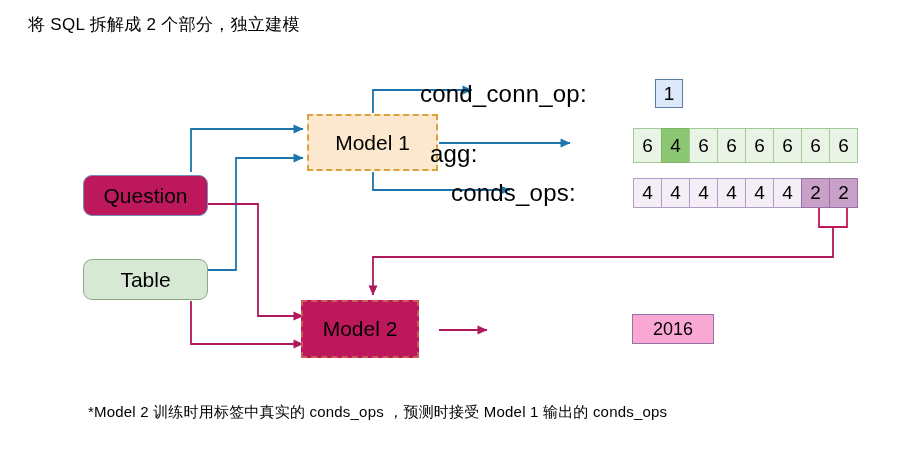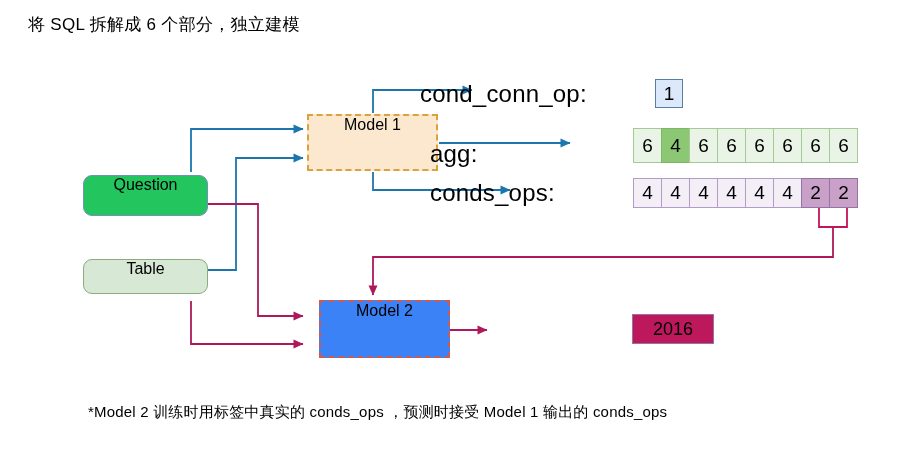--- a/index.html
+++ b/index.html
@@ -4,46 +4,46 @@
 <style>
   html,body{margin:0;padding:0;background:#ffffff;}
   #canvas{
     position:relative;width:916px;height:451px;background:#ffffff;overflow:hidden;
     font-family:"Liberation Sans","DejaVu Sans",sans-serif;color:#000;
   }
   #wires{position:absolute;left:0;top:0;width:916px;height:451px;}
   .title{position:absolute;left:28px;top:13px;font-size:17px;font-weight:500;letter-spacing:.3px;}
   .footnote{position:absolute;left:88px;top:403px;font-size:15px;font-weight:400;letter-spacing:.2px;}
   .node{
-    position:absolute;display:flex;align-items:flex-start;justify-content:center;
-    font-size:16px;box-sizing:border-box;
+    position:absolute;display:flex;align-items:center;justify-content:center;
+    font-size:21px;box-sizing:border-box;
   }
-  .node-question{left:83px;top:175px;width:125px;height:41px;background:#22c55e;border:1px solid #7290b8;border-radius:9px;}
-  .node-table{left:83px;top:259px;width:125px;height:35px;background:#d7e9d5;border:1px solid #8aac80;border-radius:9px;}
+  .node-question{left:83px;top:175px;width:125px;height:41px;background:#be185d;border:1px solid #7290b8;border-radius:9px;}
+  .node-table{left:83px;top:259px;width:125px;height:41px;background:#d7e9d5;border:1px solid #8aac80;border-radius:9px;}
   .node-model1{left:307px;top:114px;width:131px;height:57px;background:#fce8ce;border:2px dashed #d9a23c;}
-  .node-model2{left:319px;top:300px;width:131px;height:58px;background:#3b82f6;border:2px dashed #ca5c58;}
+  .node-model2{left:301px;top:300px;width:118px;height:58px;background:#be185d;border:2px dashed #ca5c58;}
   .rowlabel{position:absolute;font-size:24px;letter-spacing:.2px;}
   .lbl-ccop{left:420px;top:80px;width:231px;}
   .lbl-agg{left:430px;top:140px;width:200px;}
-  .lbl-ops{left:430px;top:179px;width:199px;}
+  .lbl-ops{left:451px;top:179px;width:199px;}
   .lbl-vals{left:400px;top:319px;width:213px;}
   .cells{position:absolute;display:flex;}
   .cell{
     box-sizing:border-box;border:1px solid;display:flex;align-items:center;justify-content:center;
     font-size:19px;
   }
   .cell + .cell{margin-left:-1px;}
   .cells-agg{left:633px;top:128px;}
   .cells-agg .cell{width:29px;height:35px;background:#eaf4e6;border-color:#a3c996;}
   .cells-agg .cell.hl{background:#8cc873;border-color:#7fb564;}
   .cells-ops{left:633px;top:178px;}
   .cells-ops .cell{width:29px;height:30px;background:#f4eef7;border-color:#b29bc7;}
   .cells-ops .cell.hl{background:#c9a0c8;border-color:#9673a6;}
   .cells-vals{left:632px;top:314px;}
-  .cells-vals .cell{height:30px;padding:0 16px;background:#be185d;border-color:#9673a6;font-size:18px;}
+  .cells-vals .cell{height:30px;padding:0 16px;background:#f9a8d4;border-color:#9673a6;font-size:18px;}
   .cells-vals .cell:first-child{padding:0 20px;}
   .cells-ccop{left:655px;top:79px;}
   .cells-ccop .cell{width:28px;height:29px;background:#dbe9fa;border-color:#5a7da3;}
 </style>
 </head>
 <body>
 
 <div id="canvas">
 
   <svg id="wires" viewBox="0 0 916 451" xmlns="http://www.w3.org/2000/svg">
@@ -62,21 +62,21 @@
       <path stroke="#1c76ad" marker-end="url(#arrow-blue)" d="M439,143 L570,143"></path>
       <path stroke="#1c76ad" marker-end="url(#arrow-blue)" d="M373,172 L373,190 L510,190"></path>
       <path stroke="#ad195b" marker-end="url(#arrow-red)" d="M208,204 L258,204 L258,316 L303,316"></path>
       <path stroke="#ad195b" marker-end="url(#arrow-red)" d="M191,301 L191,344 L303,344"></path>
       <path stroke="#ad195b" marker-end="url(#arrow-red)" d="M439,330 L487,330"></path>
       <path stroke="#c2165c" d="M819,208 L819,227 L847,227 L847,208"></path>
       <path stroke="#ad195b" marker-end="url(#arrow-red)" d="M833,227 L833,257 L373,257 L373,295"></path>
     </g>
   </svg>
 
-  <div class="title">将 SQL 拆解成 6 个部分，独立建模</div>
+  <div class="title">将 SQL 拆解成 2 个部分，独立建模</div>
   <div class="footnote">*Model 2 训练时用标签中真实的 conds_ops ，预测时接受 Model 1 输出的 conds_ops</div>
 
   <div class="node node-question">
     <span>Question</span>
   </div>
   <div class="node node-table">
     <span>Table</span>
   </div>
   <div class="node node-model1">
     <span>Model 1</span>

